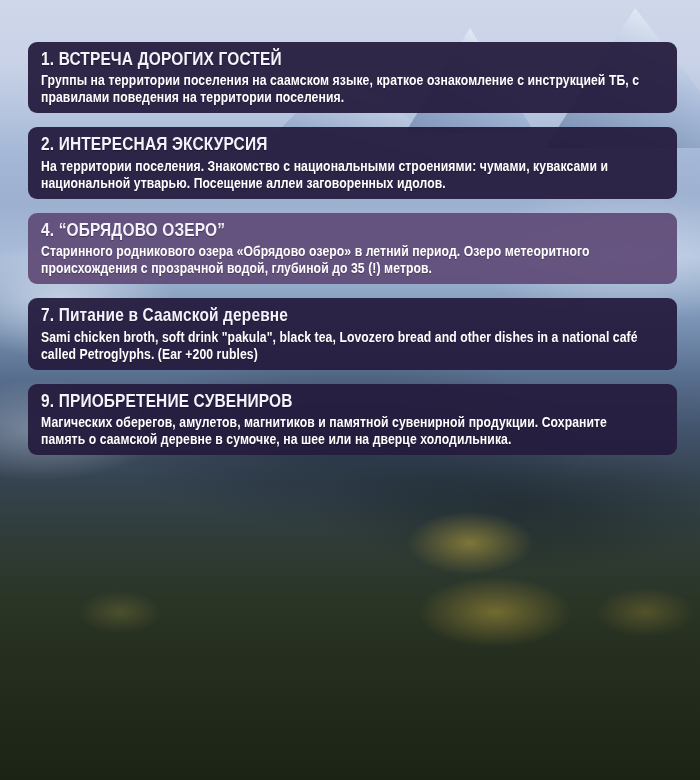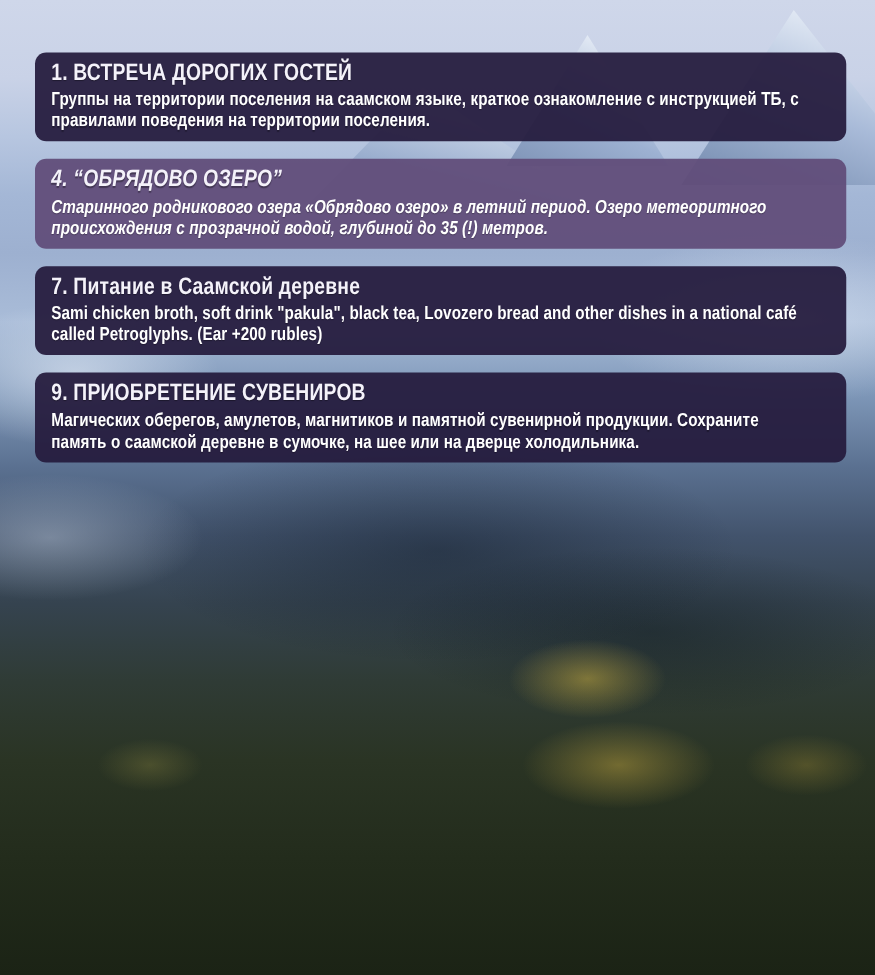--- a/index.html
+++ b/index.html
@@ -48,21 +48,21 @@
     position:absolute;left:28px;top:42px;width:649px;z-index:1;
     display:flex;flex-direction:column;gap:14px;
   }
   .card{
     box-sizing:border-box;
     background:var(--card-bg, rgba(37,28,62,.94));
     border-radius:9px;
     padding:6px 28px 8px 13px;
     overflow:hidden;
   }
-  .card.highlight{ background:var(--card-highlight-bg, rgba(97,77,121,.94));font-style:italic; }
+  .card.highlight{ background:var(--card-highlight-bg, rgba(97,77,121,.94)); }
   .condense{
     width:123%;
     transform:scaleX(0.813);
     transform-origin:0 0;
   }
   .card-title{
     margin:0 0 2px 0;
     font-size:19px;font-weight:bold;
     line-height:1.12;
     color:var(--title-color,#f4f2fa);
@@ -90,20 +90,26 @@
 
 <div class="cards">
 
   <div class="card">
     <div class="condense">
       <h2 class="card-title">1. ВСТРЕЧА ДОРОГИХ ГОСТЕЙ</h2>
       <p class="card-body">Группы на территории поселения на саамском языке, краткое ознакомление с инструкцией ТБ, с правилами поведения на территории поселения.</p>
     </div>
   </div>
 
+  <div class="card">
+    <div class="condense">
+      <h2 class="card-title">2. ИНТЕРЕСНАЯ ЭКСКУРСИЯ</h2>
+      <p class="card-body">На территории поселения. Знакомство с национальными строениями: чумами, куваксами и национальной утварью. Посещение аллеи заговоренных идолов.</p>
+    </div>
+  </div>
 
 
   <div class="card highlight">
     <div class="condense">
       <h2 class="card-title">4. “ОБРЯДОВО ОЗЕРО”</h2>
       <p class="card-body">Старинного родникового озера «Обрядово озеро» в летний период. Озеро метеоритного происхождения с прозрачной водой, глубиной до 35 (!) метров.</p>
     </div>
   </div>
 
 

